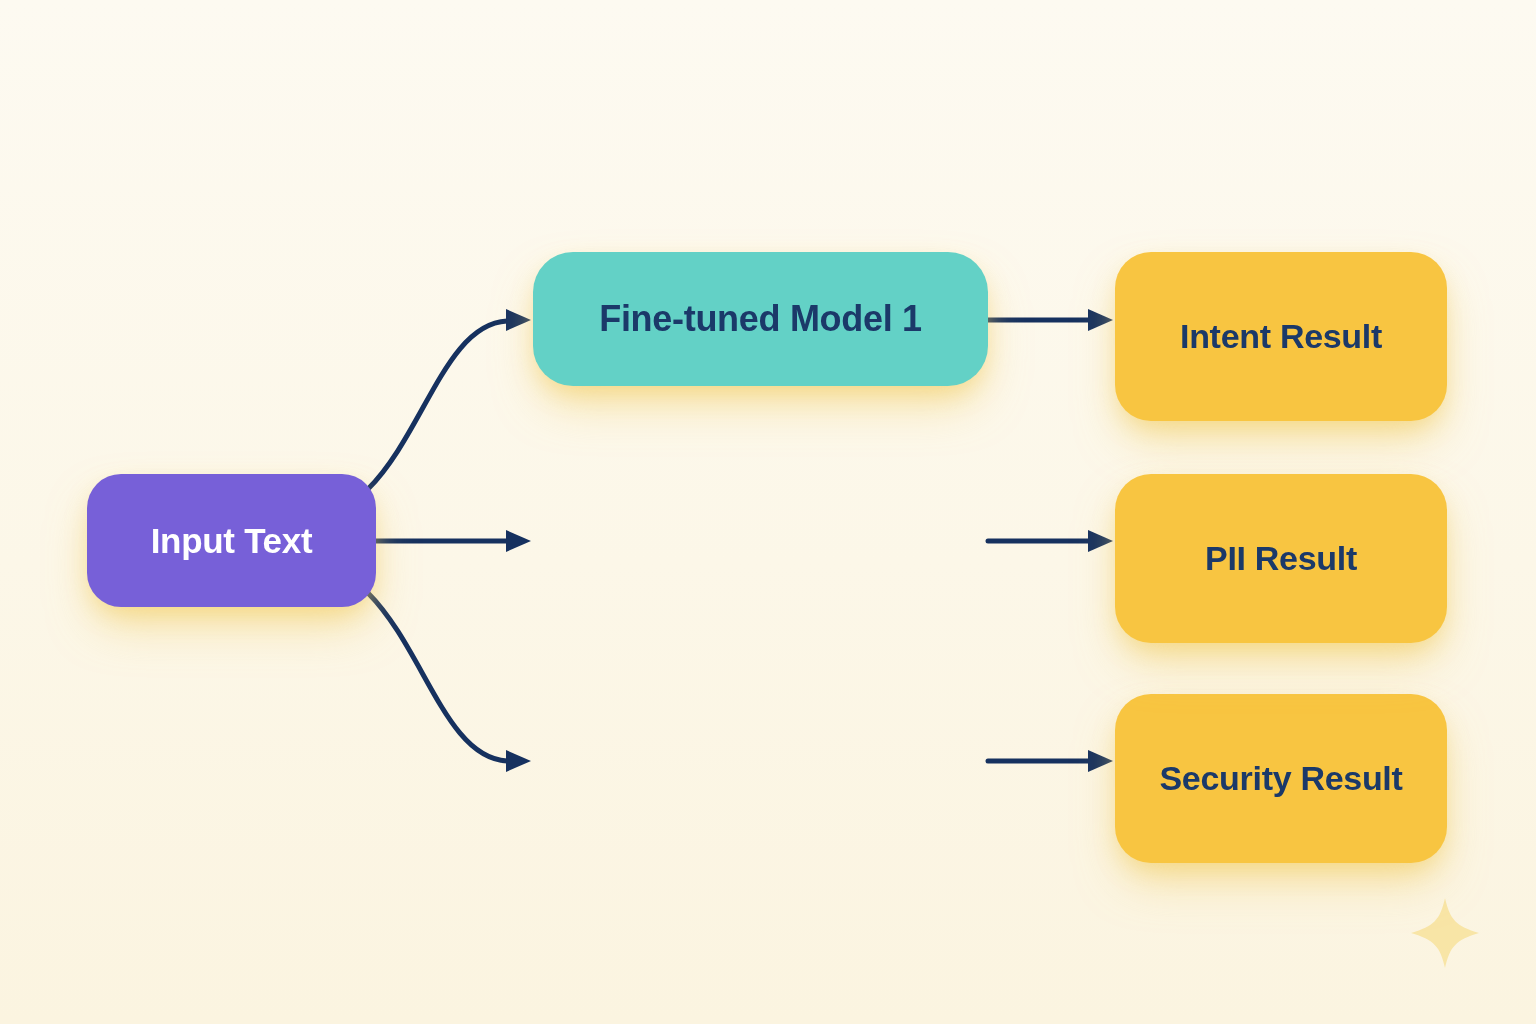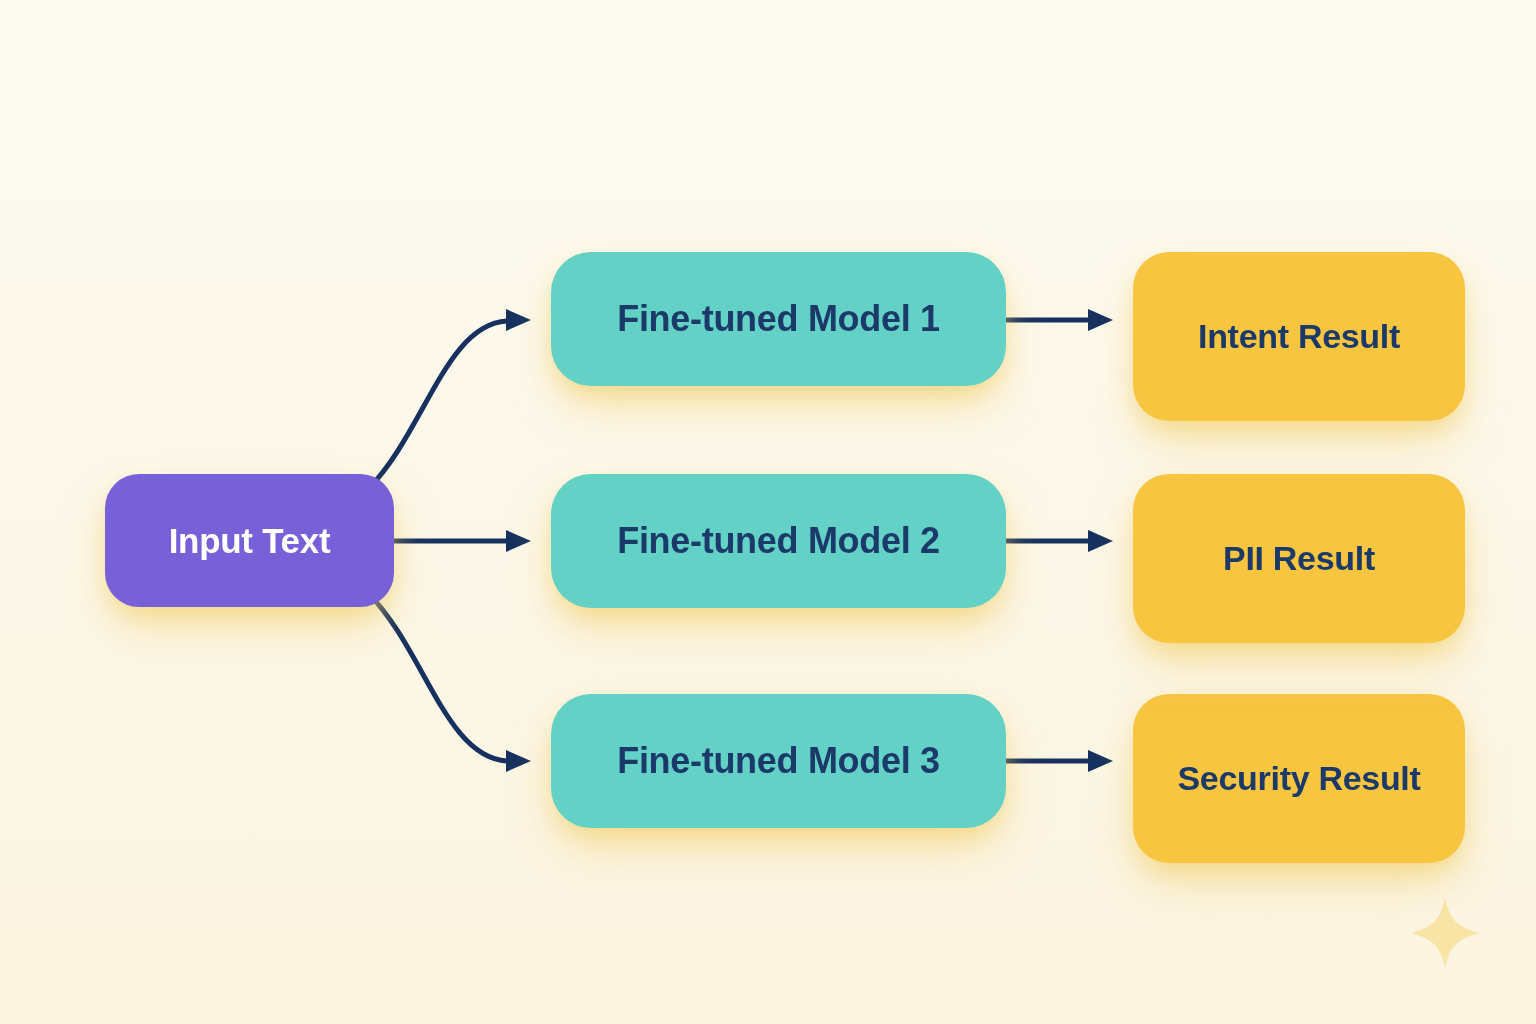--- a/index.html
+++ b/index.html
@@ -26,21 +26,20 @@
   }
   .node {
     position: absolute;
     display: flex;
     align-items: center;
     justify-content: center;
     font-weight: 700;
     letter-spacing: -0.3px;
     box-shadow: 0 24px 46px -8px var(--glow, rgba(243,206,100,0.6)),
                 0 10px 24px -6px var(--glow, rgba(243,206,100,0.5));
-    margin-left: 18px;
   }
   .node-input {
     left: 87px;
     top: 474px;
     width: 289px;
     height: 133px;
     border-radius: 34px;
     background: var(--purple, #7760D8);
     color: var(--white, #FFFFFF);
     font-size: 35px;
@@ -109,26 +108,20 @@
     <path class="sparkle" d="M 1445 898 C 1450 920, 1456 926, 1479 933 C 1456 940, 1450 946, 1445 968 C 1440 946, 1434 940, 1411 933 C 1434 926, 1440 920, 1445 898 Z"></path>
   </svg>
 
   <div class="node node-input">
     <span>Input Text</span>
   </div>
 
   <div class="node node-model row-1">
     <span>Fine-tuned Model 1</span>
   </div>
-  <div class="node node-model row-2">
-    <span>Fine-tuned Model 2</span>
-  </div>
-  <div class="node node-model row-3">
-    <span>Fine-tuned Model 3</span>
-  </div>
 
   <div class="node node-result row-1">
     <span>Intent Result</span>
   </div>
   <div class="node node-result row-3">
     <span>Security Result</span>
   </div>
   <div class="node node-result row-2">
     <span>PII Result</span>
   </div>

